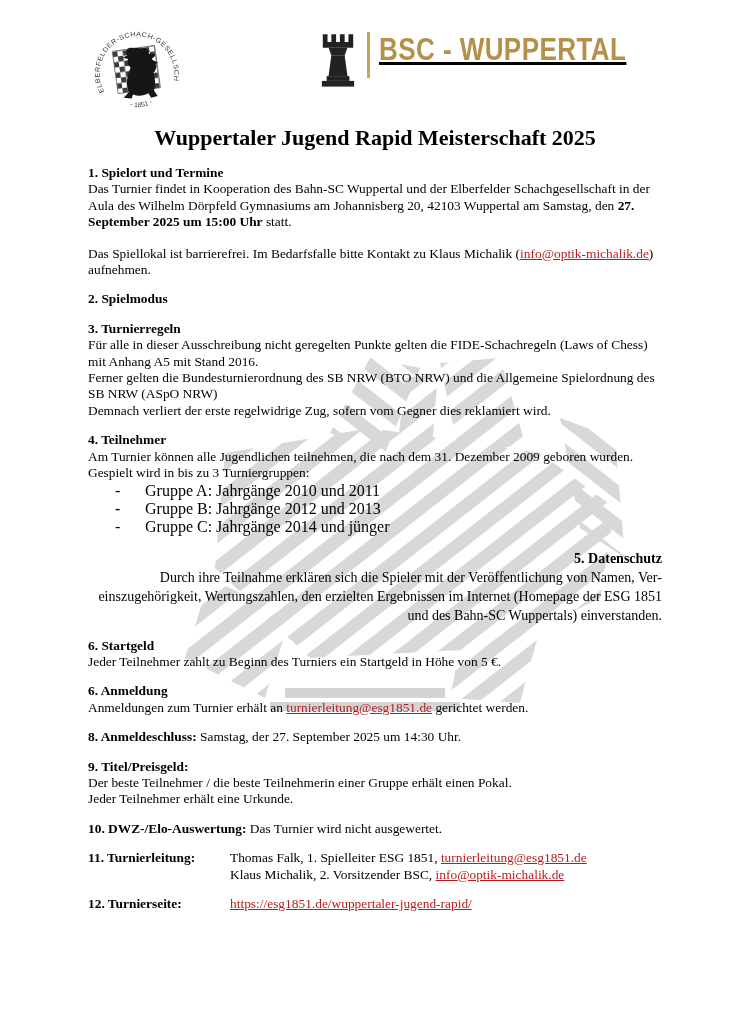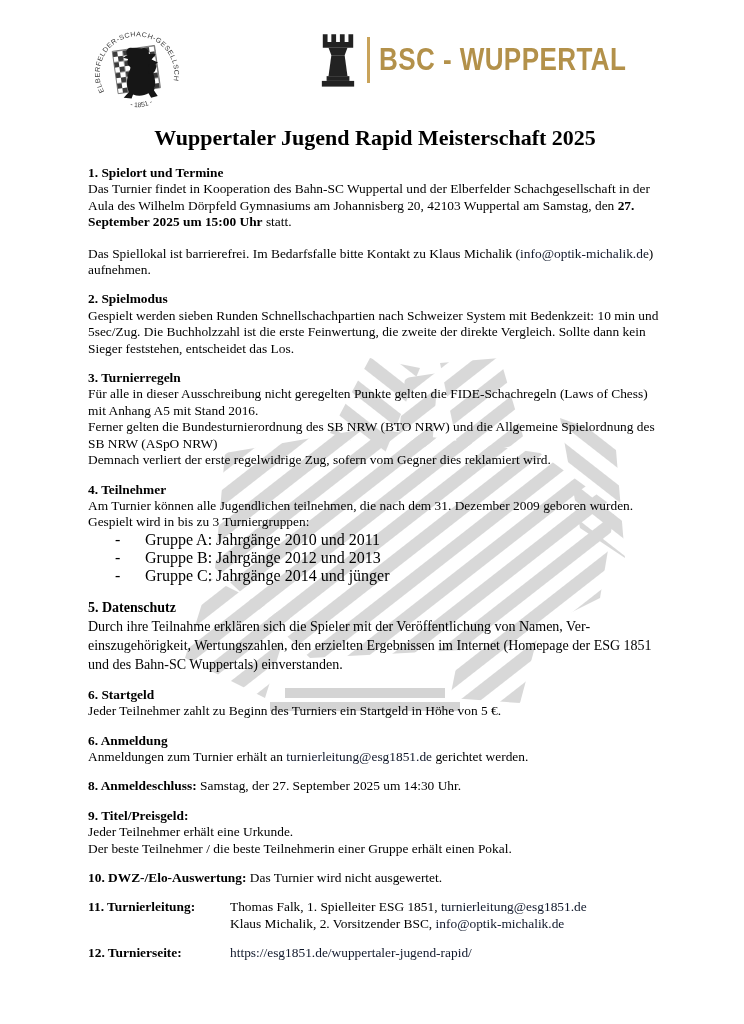--- a/index.html
+++ b/index.html
@@ -5,35 +5,35 @@
 <style>
   html,body{margin:0;padding:0;background:#ffffff;}
   .page{position:relative;width:744px;height:1024px;background:#ffffff;overflow:hidden;
         font-family:"Liberation Serif",serif;color:#000;}
   
   .watermark{position:absolute;left:170px;top:358px;width:470px;height:370px;z-index:0;pointer-events:none;}
   
   .content{position:relative;z-index:1;padding:22px 82px 0 88px;}
   header{display:flex;justify-content:space-between;align-items:flex-start;height:97px;}
   .esg-logo{width:97px;height:97px;flex:none;}
-  .bsc-logo{display:flex;align-items:center;margin-top:10px;margin-right:-12px;}
+  .bsc-logo{display:flex;align-items:flex-start;margin-top:10px;margin-right:-12px;text-decoration:underline;}
   .rook{width:38px;height:56px;flex:none;}
   .logo-divider{width:3px;height:46px;background:#c9a35a;margin:0 9px 0 10px;flex:none;}
   .bsc-text{font-family:"Liberation Sans",sans-serif;font-weight:bold;font-size:31px;
             color:#b3914a;transform:scaleX(.84);transform-origin:left center;white-space:nowrap;letter-spacing:.5px;}
   h1{font-size:22px;line-height:30px;text-align:center;margin:4px 0 12px 0;font-weight:bold;}
   
   section{margin:0 0 13px 0;}
   p,.h{margin:0;font-size:13.4px;line-height:16.4px;}
   .h{font-weight:bold;}
   .mt{margin-top:15px;}
-  .sec5 p{font-size:14px;line-height:19px;}
+  .sec5 p{font-size:14px;line-height:19px;text-align:right;}
   .li{display:flex;margin-left:27px;}
   .dash{width:30px;flex:none;}
-  .lnk{color:#0f172a;cursor:pointer;}
+  .lnk{color:#b91c1c;text-decoration:underline;cursor:pointer;}
   .row-sec{display:flex;}
   .label-col{width:142px;flex:none;font-weight:bold;font-size:13.4px;line-height:16.4px;}
   .rows-col{font-size:13.4px;line-height:16.4px;}
   strong{font-weight:bold;}
 </style>
 </head>
 <body>
 
 <div class="page">
 
@@ -111,21 +111,20 @@
     <main>
 
       <section>
         <p class="h">1. Spielort und Termine</p>
         <p><span>Das Turnier findet in Kooperation des Bahn-SC Wuppertal und der Elberfelder Schachgesellschaft in der Aula des Wilhelm Dörpfeld Gymnasiums am Johannisberg 20, 42103 Wuppertal am Samstag, den </span><strong>27. September 2025 um 15:00 Uhr</strong><span> statt.</span></p>
         <p class="mt"><span>Das Spiellokal ist barrierefrei. Im Bedarfsfalle bitte Kontakt zu Klaus Michalik (</span><a class="lnk">info@optik-mi­chalik.de</a><span>) aufnehmen.</span></p>
       </section>
 
       <section>
         <p class="h">2. Spielmodus</p>
-        <p>Gespielt werden sieben Runden Schnellschachpartien nach Schweizer System mit Bedenkzeit: 10 min und 5sec/Zug. Die Buchholzzahl ist die erste Feinwertung, die zweite der direkte Vergleich. Sollte dann kein Sieger feststehen, entscheidet das Los.</p>
       </section>
 
       <section>
         <p class="h">3. Turnierregeln</p>
         <p>Für alle in dieser Ausschreibung nicht geregelten Punkte gelten die FIDE-Schachregeln (Laws of Chess) mit Anhang A5 mit Stand 2016.</p>
         <p>Ferner gelten die Bundesturnierordnung des SB NRW (BTO NRW) und die Allgemeine Spielordnung des SB NRW (ASpO NRW)</p>
         <p>Demnach verliert der erste regelwidrige Zug, sofern vom Gegner dies reklamiert wird.</p>
       </section>
 
       <section>
@@ -159,22 +158,22 @@
         <p class="h">6. Anmeldung</p>
         <p><span>Anmeldungen zum Turnier erhält an </span><a class="lnk">turnierleitung@esg1851.de</a><span> gerichtet werden.</span></p>
       </section>
 
       <section>
         <p><strong>8. Anmeldeschluss:</strong><span> Samstag, der 27. September 2025 um 14:30 Uhr.</span></p>
       </section>
 
       <section>
         <p class="h">9. Titel/Preisgeld:</p>
+        <p>Der beste Teilnehmer / die beste Teilnehmerin einer Gruppe erhält einen Pokal.</p>
         <p>Jeder Teilnehmer erhält eine Urkunde.</p>
-        <p>Der beste Teilnehmer / die beste Teilnehmerin einer Gruppe erhält einen Pokal.</p>
       </section>
 
       <section>
         <p><strong>10. DWZ-/Elo-Auswertung:</strong><span> Das Turnier wird nicht ausgewertet.</span></p>
       </section>
 
       <section class="row-sec">
         <div class="label-col">11. Turnierleitung:</div>
         <div class="rows-col">
           <div><span>Thomas Falk, 1. Spielleiter ESG 1851, </span><a class="lnk">turnierleitung@esg1851.de</a></div>

